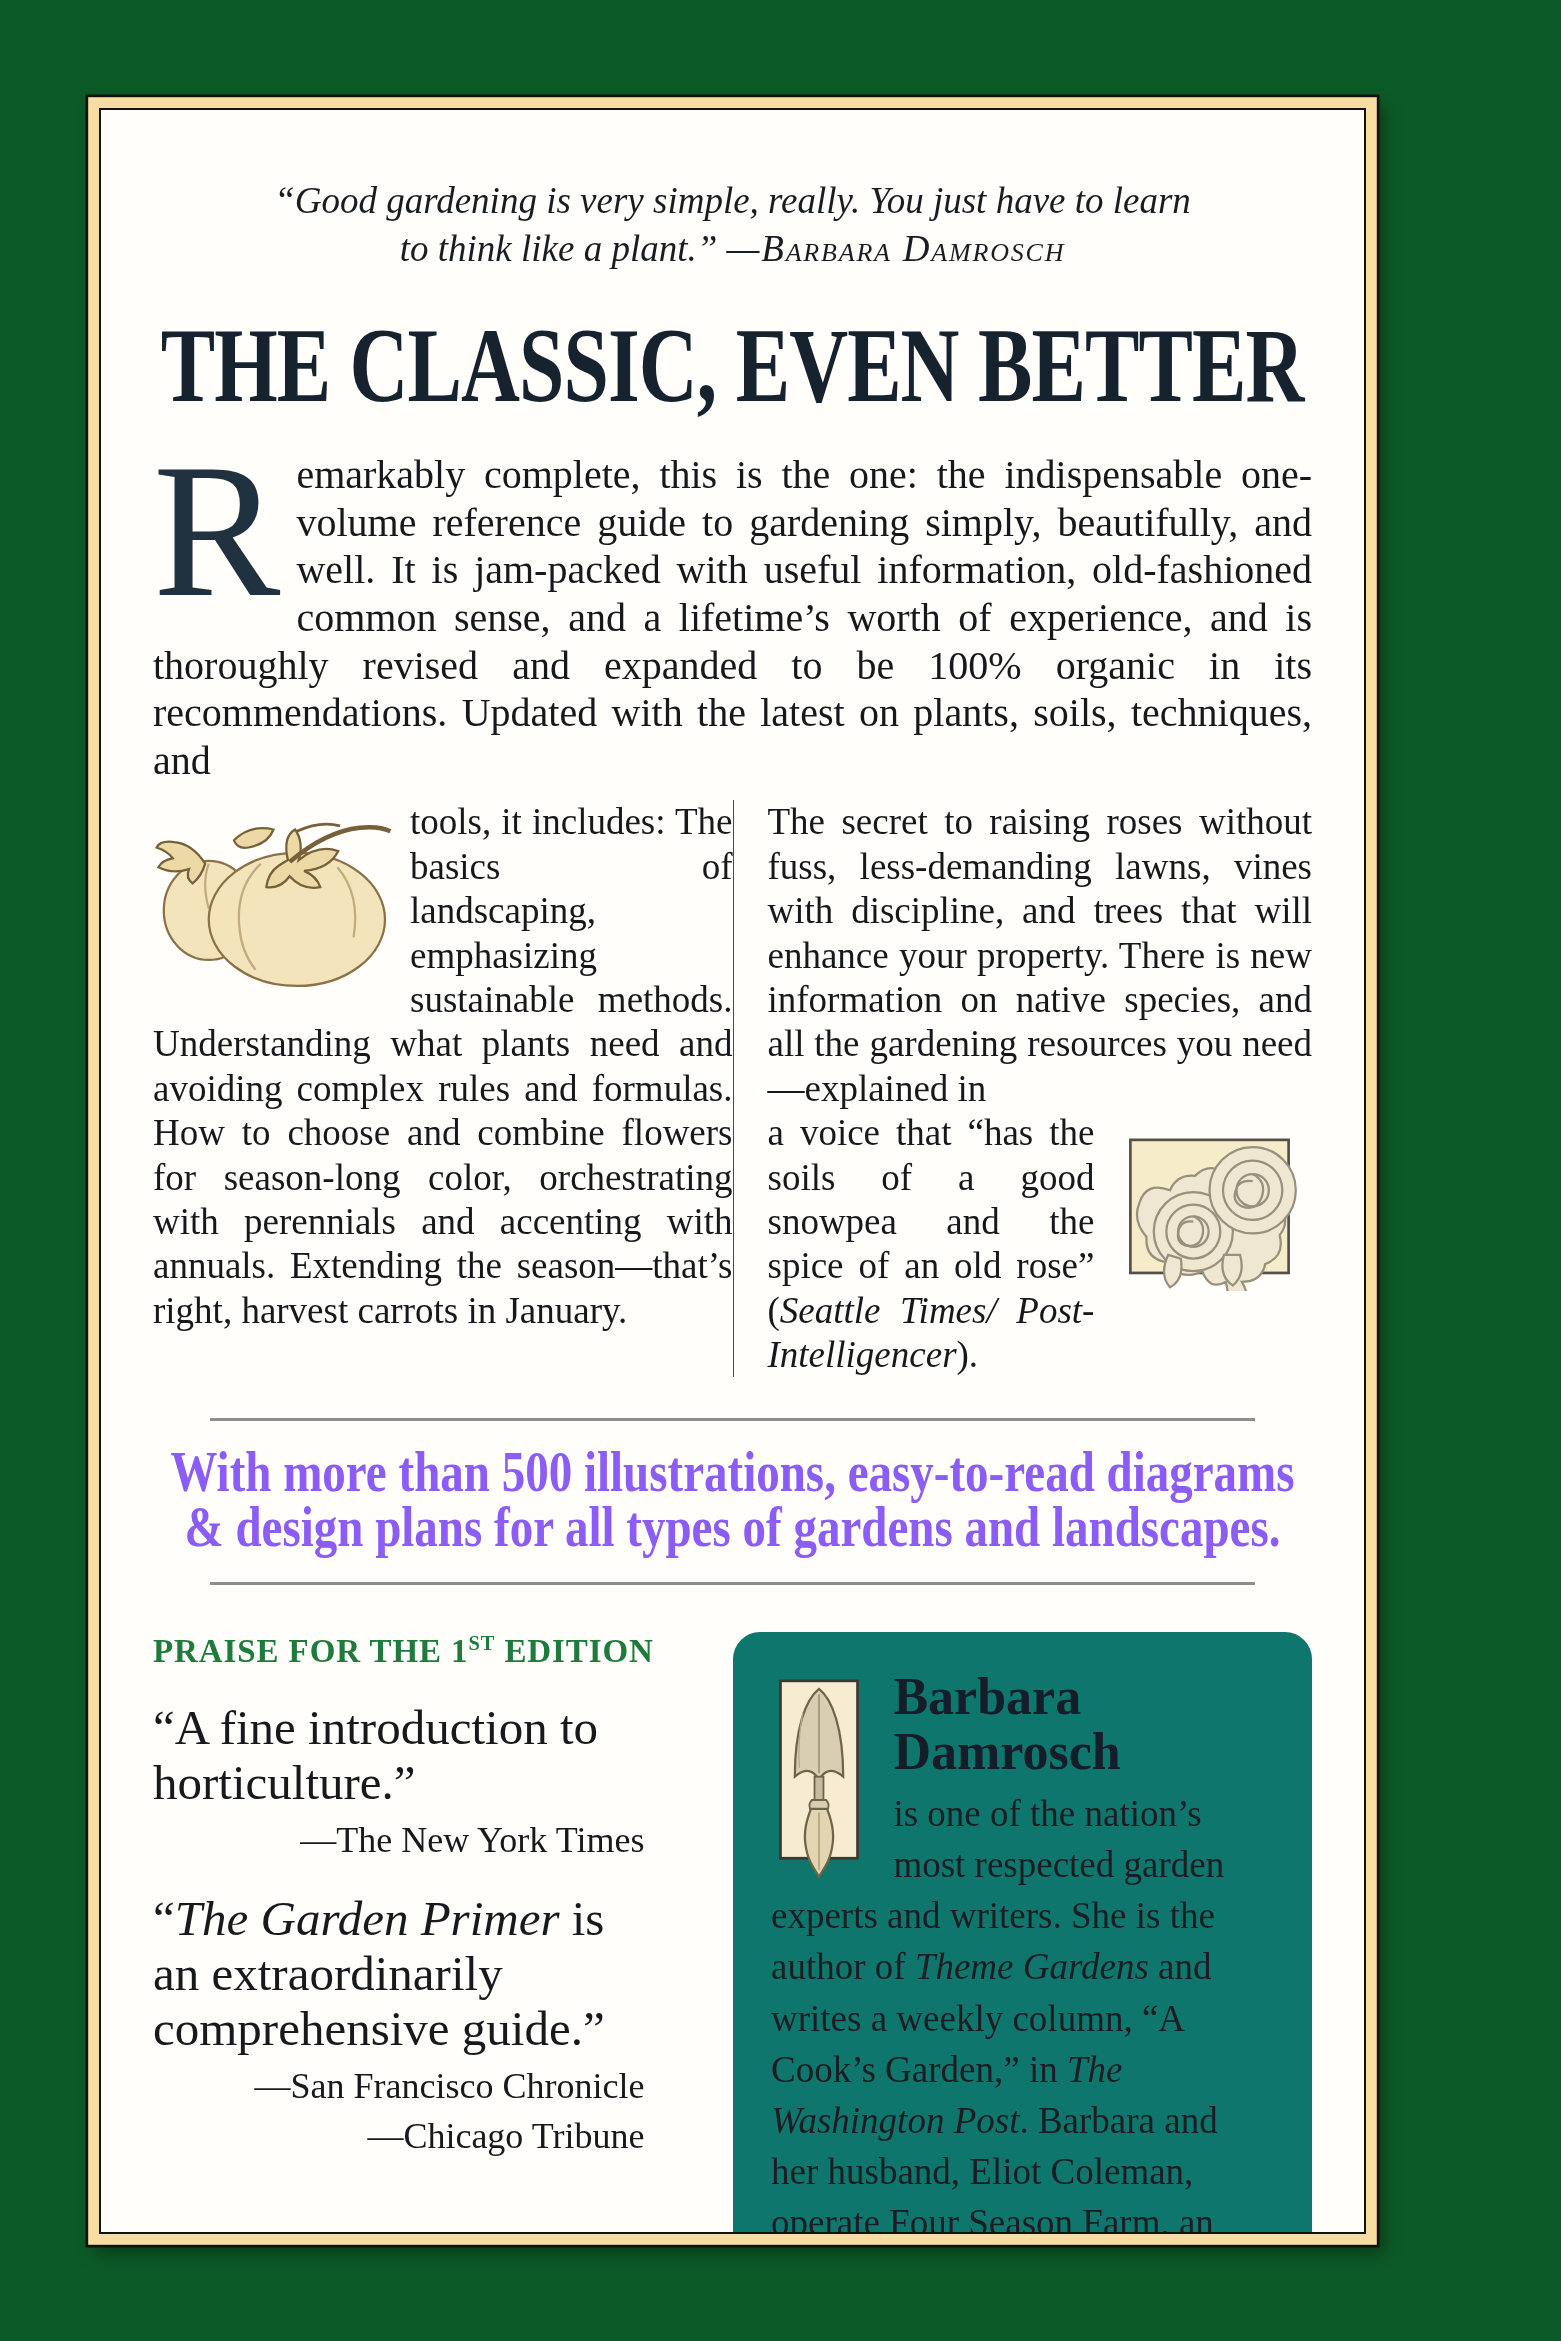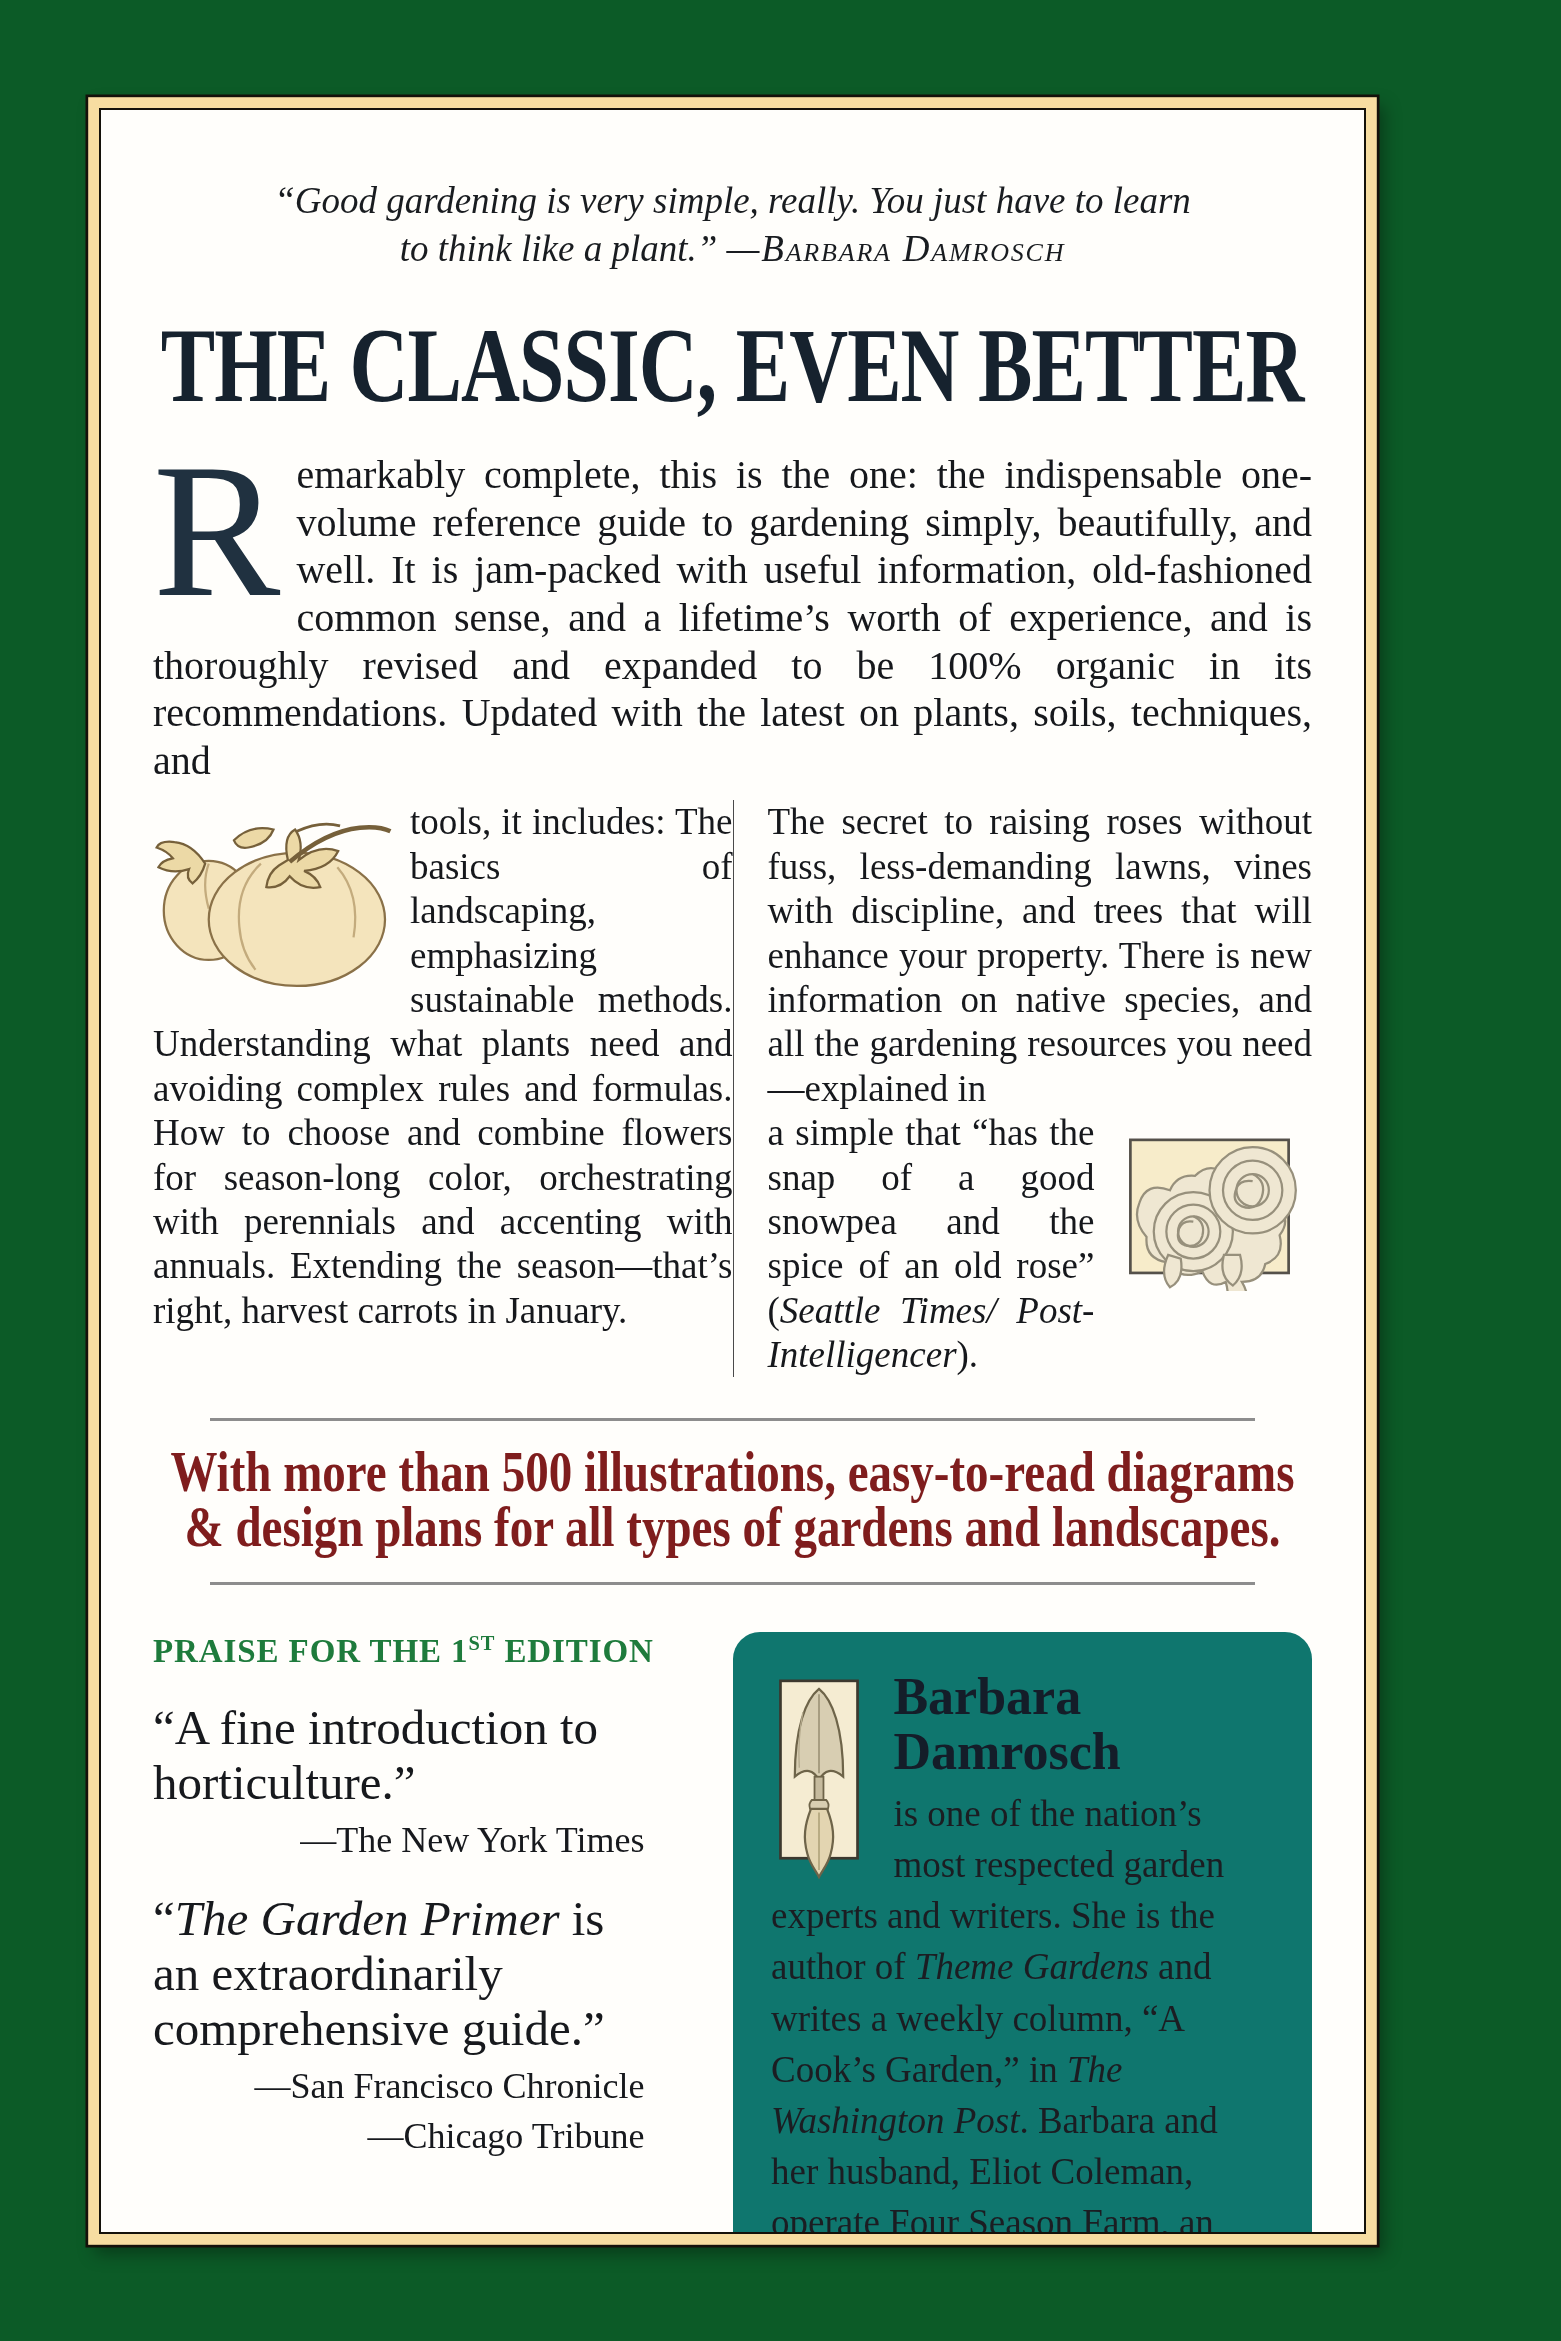--- a/index.html
+++ b/index.html
@@ -29,21 +29,21 @@
   .columns{display:flex;margin-top:16px;}
   .col{width:50%;box-sizing:border-box;font-size:37px;line-height:1.2;text-align:justify;color:#16181c;}
   .col-left{}
   .col-right{border-left:1.8px solid #4a4a4a;padding-left:34px;}
   .tomato-wrap{float:left;width:241px;height:185px;margin:3.6px 16px 5.4px 0;}
   .rose-wrap{float:right;width:196px;height:171px;margin:9px 0 0 21.6px;}
 
   
   .banner{margin-top:41px;text-align:center;}
   .banner .rule{height:2.7px;background:#8d8d8d;width:1045px;margin:0 auto;}
-  .banner-text{padding:23.4px 0 27px 0;color:#7f1d1d;}
+  .banner-text{padding:23.4px 0 27px 0;color:#8b5cf6;}
   .banner-text div{font-weight:bold;font-size:47px;line-height:1.18;transform:scaleY(1.22);transform-origin:center;}
 
   
   .lower{display:grid;grid-template-columns:504px 1fr;column-gap:76px;margin-top:47px;align-items:start;}
   .praise-heading{color:#1e7b3c;font-weight:bold;font-size:33px;letter-spacing:0.9px;}
   .pq{font-size:49px;line-height:1.12;color:#17191d;margin-top:31px;}
   .pq-src{font-size:36px;margin-top:8px;text-align:right;padding-right:12.6px;color:#17191d;}
   .bio{background:#0f766e;border-radius:27px;padding:38px 38px 41px 38px;box-sizing:border-box;color:#1b1d22;}
   .trowel-wrap{float:left;width:86px;height:205px;margin:5.4px 31px 3.6px 5.4px;}
   .bio-name{font-weight:bold;font-size:52px;color:#141d29;line-height:1.05;}
@@ -104,21 +104,21 @@
                 <path d="M86,107 q14,6 10,22 q-4,14 -20,10 q-10,-4 -6,-18 q4,-10 16,-8" fill="none"></path>
                 <circle cx="152" cy="78" r="48"></circle>
                 <circle cx="152" cy="78" r="33"></circle>
                 <circle cx="152" cy="78" r="18"></circle>
                 <path d="M152,60 q16,8 10,26 q-6,16 -22,10 q-12,-6 -6,-20 q4,-10 18,-8" fill="none"></path>
                 <path d="M120,150 q-6,24 10,34 q14,-12 8,-34 z"></path>
                 <path d="M58,150 q-10,22 2,36 q16,-8 12,-32 z"></path>
               </g>
             </svg>
           </span>
-          <span><span>a simple that “has the snap of a good snowpea and the spice of an old rose” (</span><span class="it">Seattle Times/ Post-Intelligencer</span><span>).</span></span>
+          <span><span>a voice that “has the soils of a good snowpea and the spice of an old rose” (</span><span class="it">Seattle Times/ Post-Intelligencer</span><span>).</span></span>
         </div>
       </div>
     </div>
 
     <div class="banner">
       <div class="rule"></div>
       <div class="banner-text">
         <div>With more than 500 illustrations, easy-to-read diagrams</div>
         <div>&amp; design plans for all types of gardens and landscapes.</div>
       </div>

